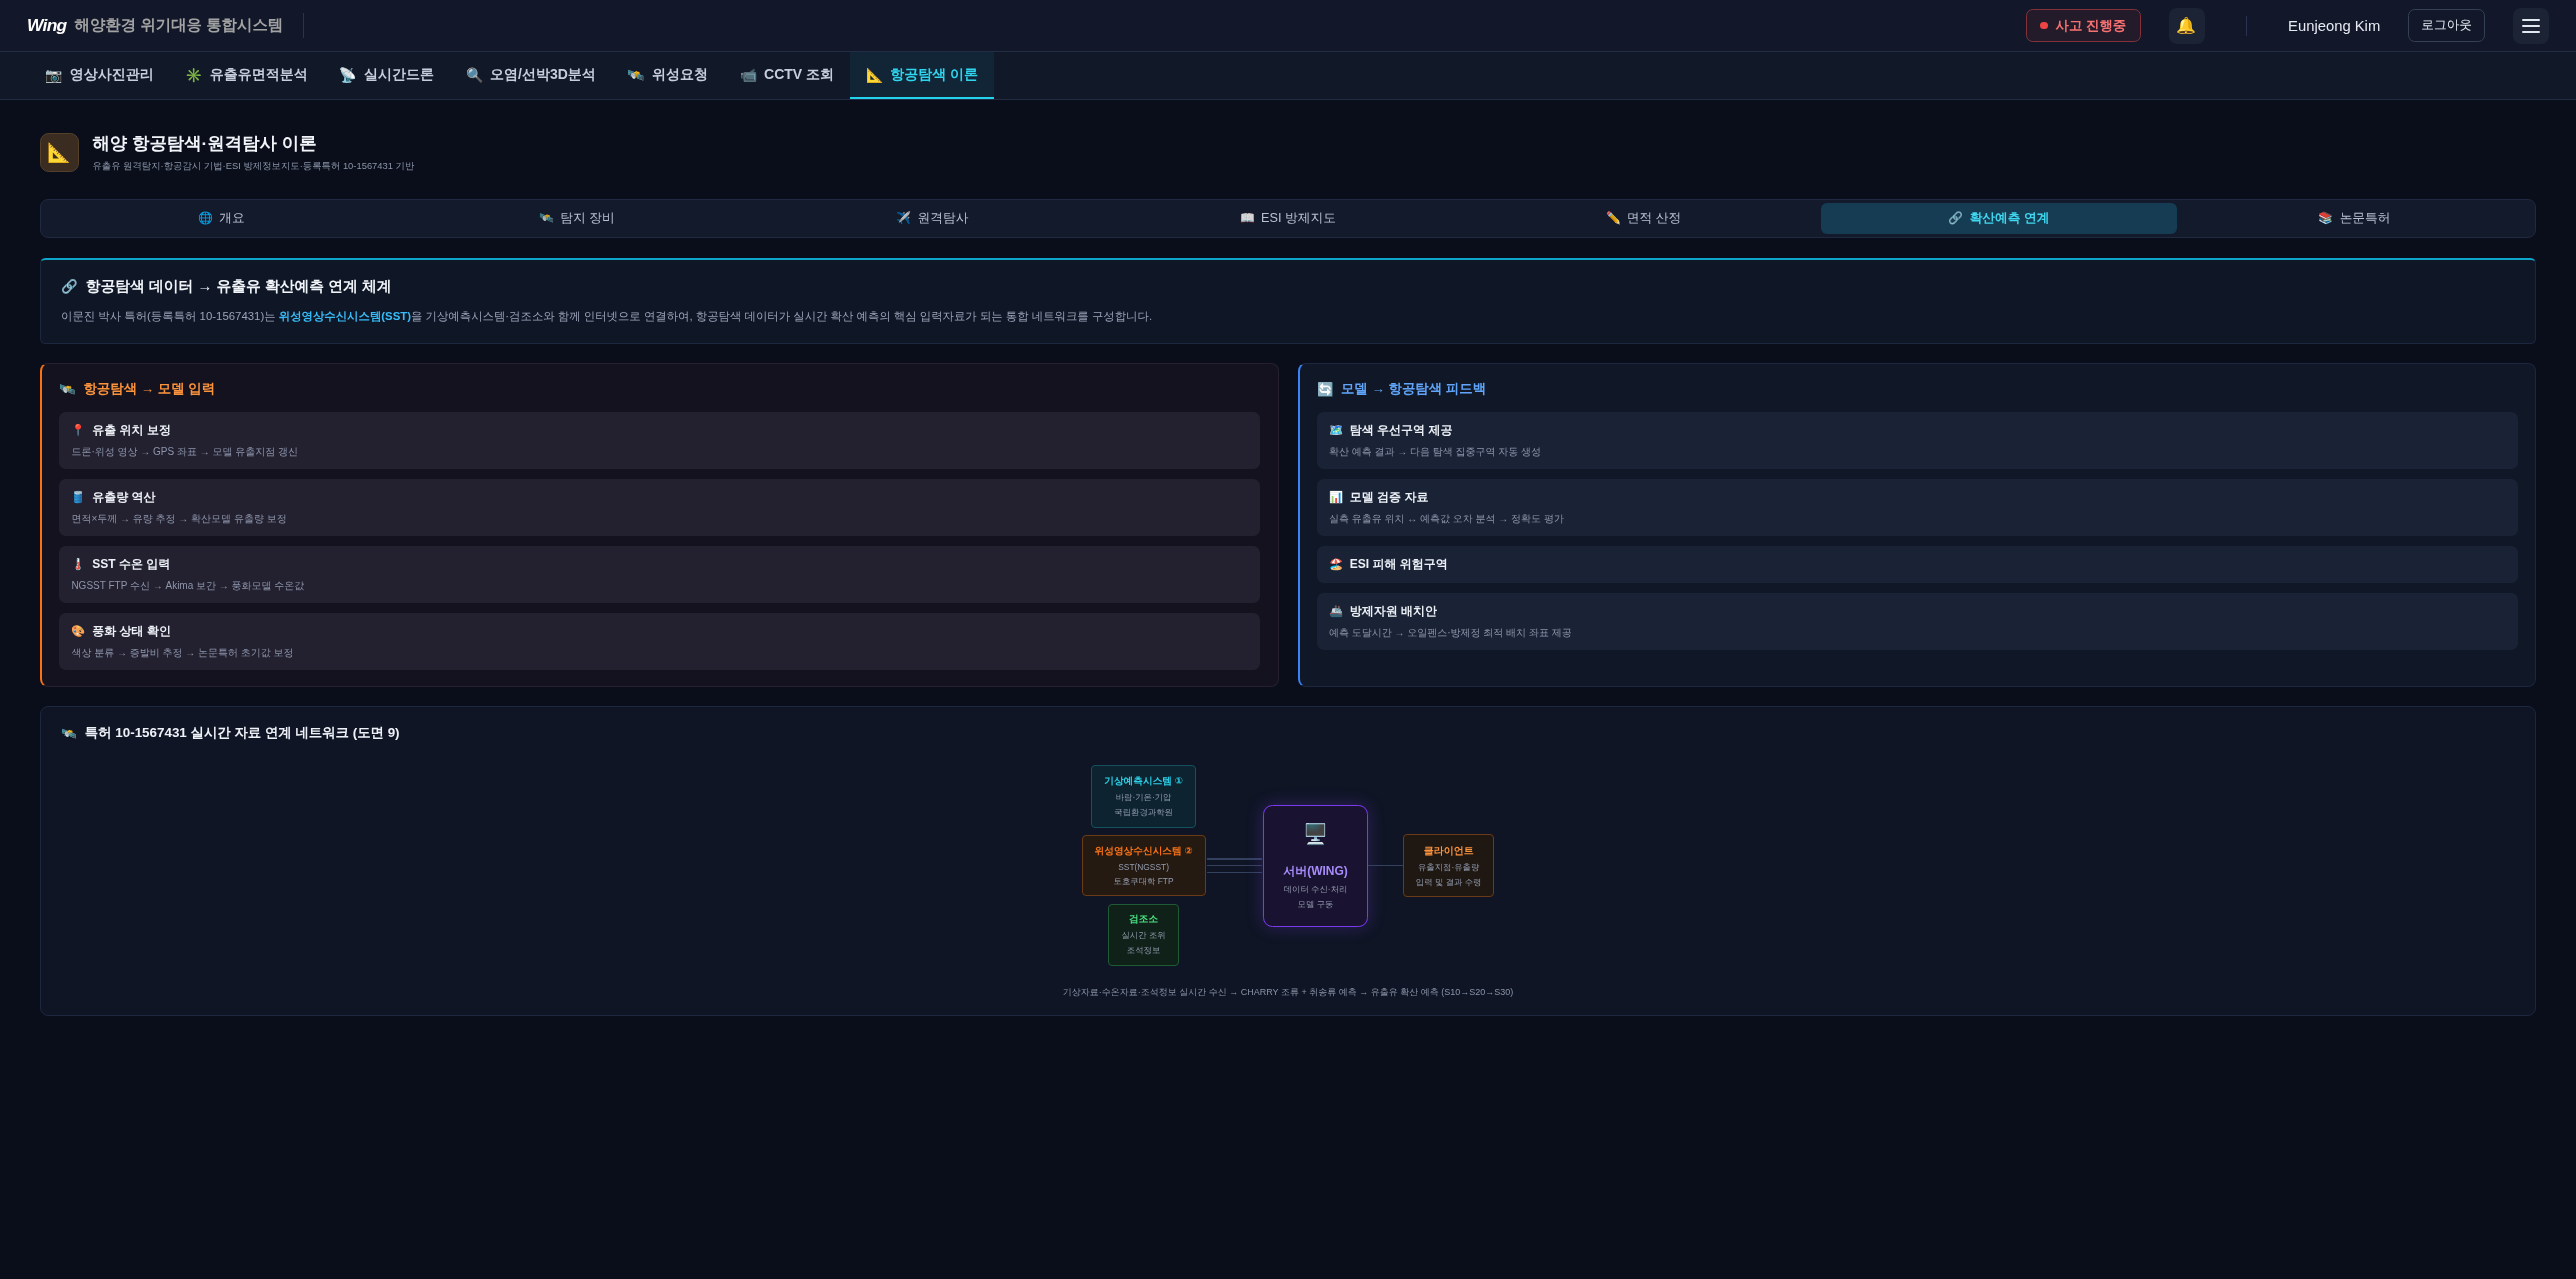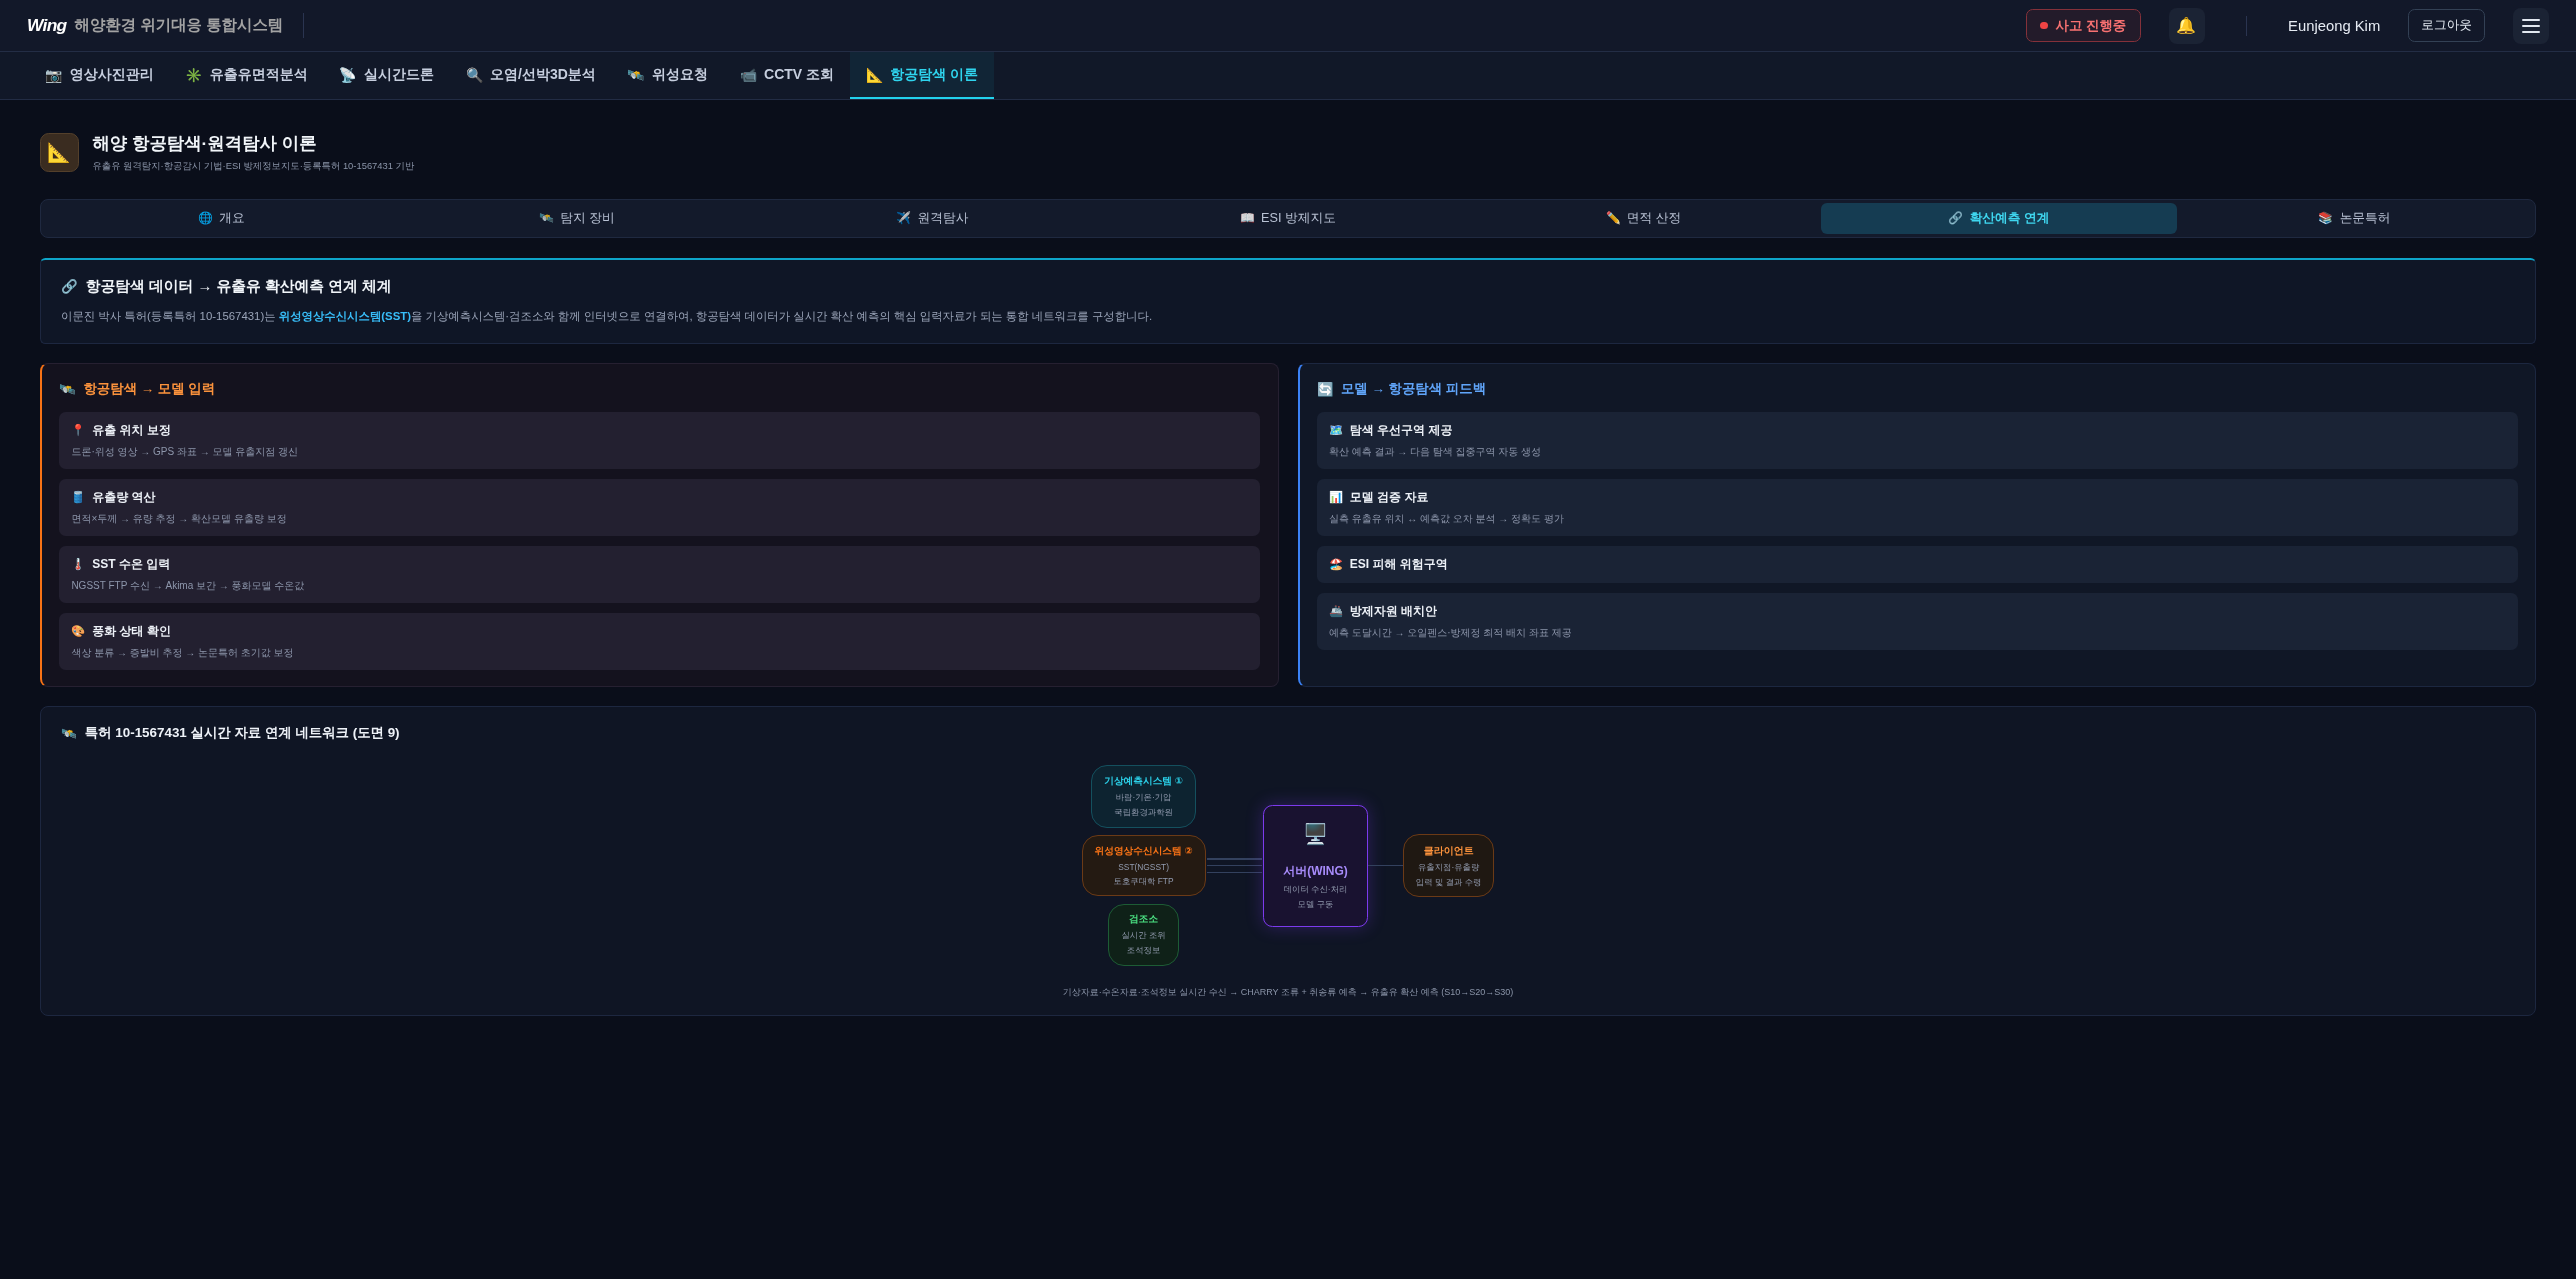--- a/index.html
+++ b/index.html
@@ -63,21 +63,21 @@
   .flow-card.right .flow-item { background:#1a2335; }
   .item-title { display:flex; align-items:center; gap:6.7px; font-size:12px; font-weight:bold; color:#edf1f7; }
   .item-title .ticon { font-size:11.4px; }
   .item-desc { margin-top:6px; font-size:10px; color:#8d96ab; }
 
   .network-card { margin-top:19px; background:#0f1524; border:0.7px solid #1d2740; border-radius:8px; padding:17.4px 20px 16px; }
   .network-title { display:flex; align-items:center; gap:8px; font-size:13.4px; font-weight:bold; color:#eef2f8; }
   .network-title .ticon { font-size:12.7px; color:#9aa4b8; }
   .diagram { margin-top:23px; display:flex; justify-content:center; align-items:center; }
   .dcol { display:flex; flex-direction:column; gap:7.4px; align-items:center; }
-  .dnode { border-radius:16px; padding:8.7px 12px; text-align:center; }
+  .dnode { border-radius:4px; padding:8.7px 12px; text-align:center; }
   .ntitle { font-size:9.7px; font-weight:bold; }
   .nline { font-size:8.4px; color:#939cb0; margin-top:4px; }
   .dnode.weather { background:#0d2330; border:0.7px solid #14505e; }
   .dnode.weather .ntitle { color:#2bd0e8; }
   .dnode.satellite { background:#241a12; border:0.7px solid #6b3a16; }
   .dnode.satellite .ntitle { color:#f97316; }
   .dnode.tide { background:#0f2118; border:0.7px solid #1d5c35; }
   .dnode.tide .ntitle { color:#4ade80; }
   .dnode.server { background:#191230; border:1.3px solid #7c3aed; border-radius:9.4px; padding:16px 19px; box-shadow:0 0 17.4px rgba(124,58,237,.3); }
   .dnode.server .nicon { font-size:20px; color:#7dd3fc; }

